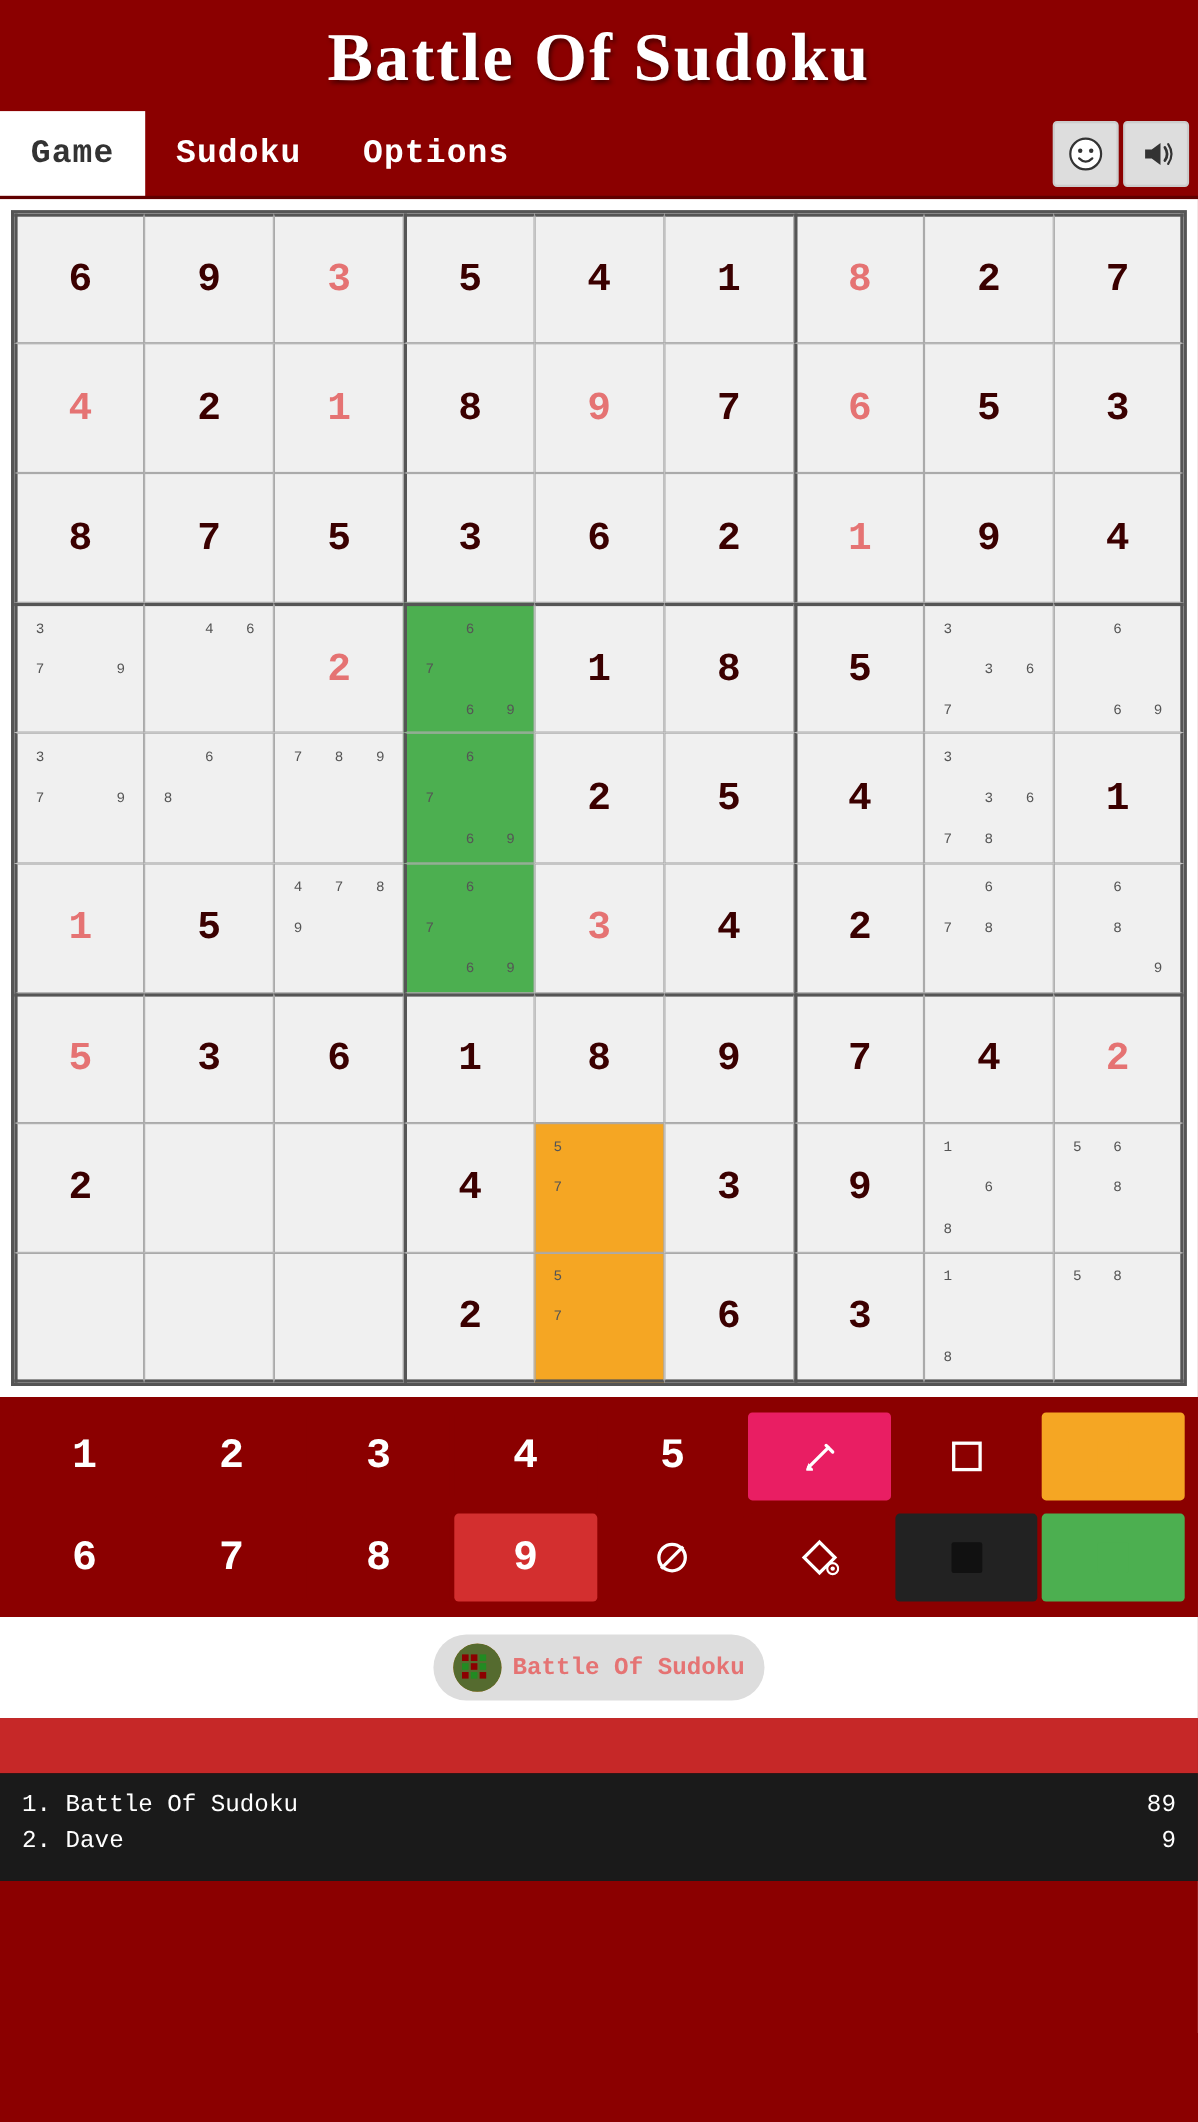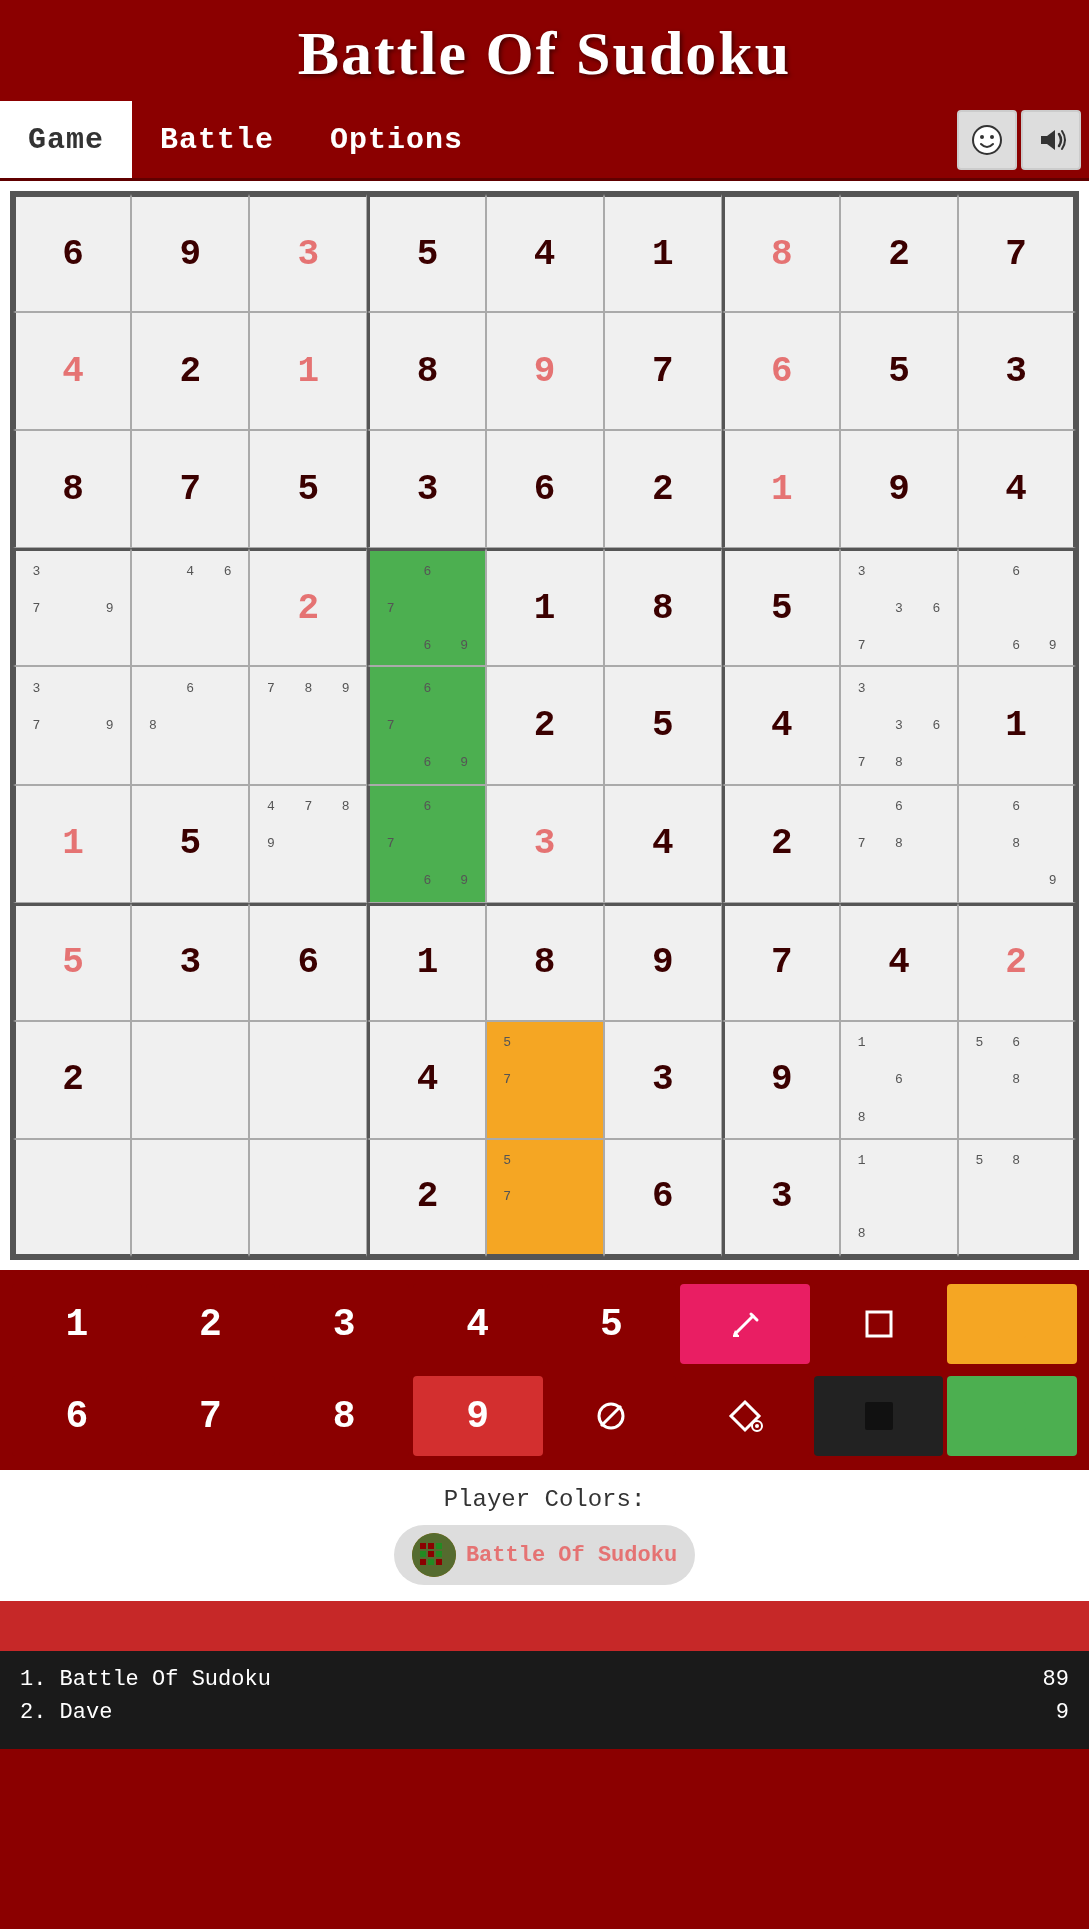--- a/index.html
+++ b/index.html
@@ -264,21 +264,21 @@
 
 <div class="app-header">
   <div class="app-title">Battle Of Sudoku</div>
 </div>
 
 <div class="nav-bar">
   <div class="nav-tab active">
     <span>Game</span>
   </div>
   <div class="nav-tab">
-    <span>Battle</span>
+    <span>Sudoku</span>
   </div>
   <div class="nav-tab">
     <span>Options</span>
   </div>
   <div class="nav-icons">
     <div class="nav-icon-btn">
       <svg class="icon-svg" viewBox="0 0 32 32" fill="none" xmlns="http://www.w3.org/2000/svg">
         <circle cx="16" cy="16" r="14" stroke="#333" stroke-width="2" fill="white"></circle>
         <circle cx="11" cy="13" r="2" fill="#333"></circle>
         <circle cx="21" cy="13" r="2" fill="#333"></circle>
@@ -784,21 +784,20 @@
       </button>
       <button class="ctrl-btn color-green">
         <svg width="36" height="36" viewBox="0 0 36 36">
         <rect x="4" y="4" width="28" height="28" fill="#4CAF50" rx="2"></rect>
       </svg>
       </button>
     </div>
 </div>
 
 <div class="player-section">
-  <div class="player-colors-label">Player Colors:</div>
   <div class="players-row">
     <div class="player-chip bos">
       <div class="player-avatar">
         <svg width="44" height="44" viewBox="0 0 44 44">
           <rect width="44" height="44" rx="22" fill="#556B2F"></rect>
           <rect x="8" y="10" width="6" height="6" fill="#8B0000"></rect>
           <rect x="16" y="10" width="6" height="6" fill="#8B0000"></rect>
           <rect x="24" y="10" width="6" height="6" fill="#228B22"></rect>
           <rect x="8" y="18" width="6" height="6" fill="#228B22"></rect>
           <rect x="16" y="18" width="6" height="6" fill="#8B0000"></rect>

